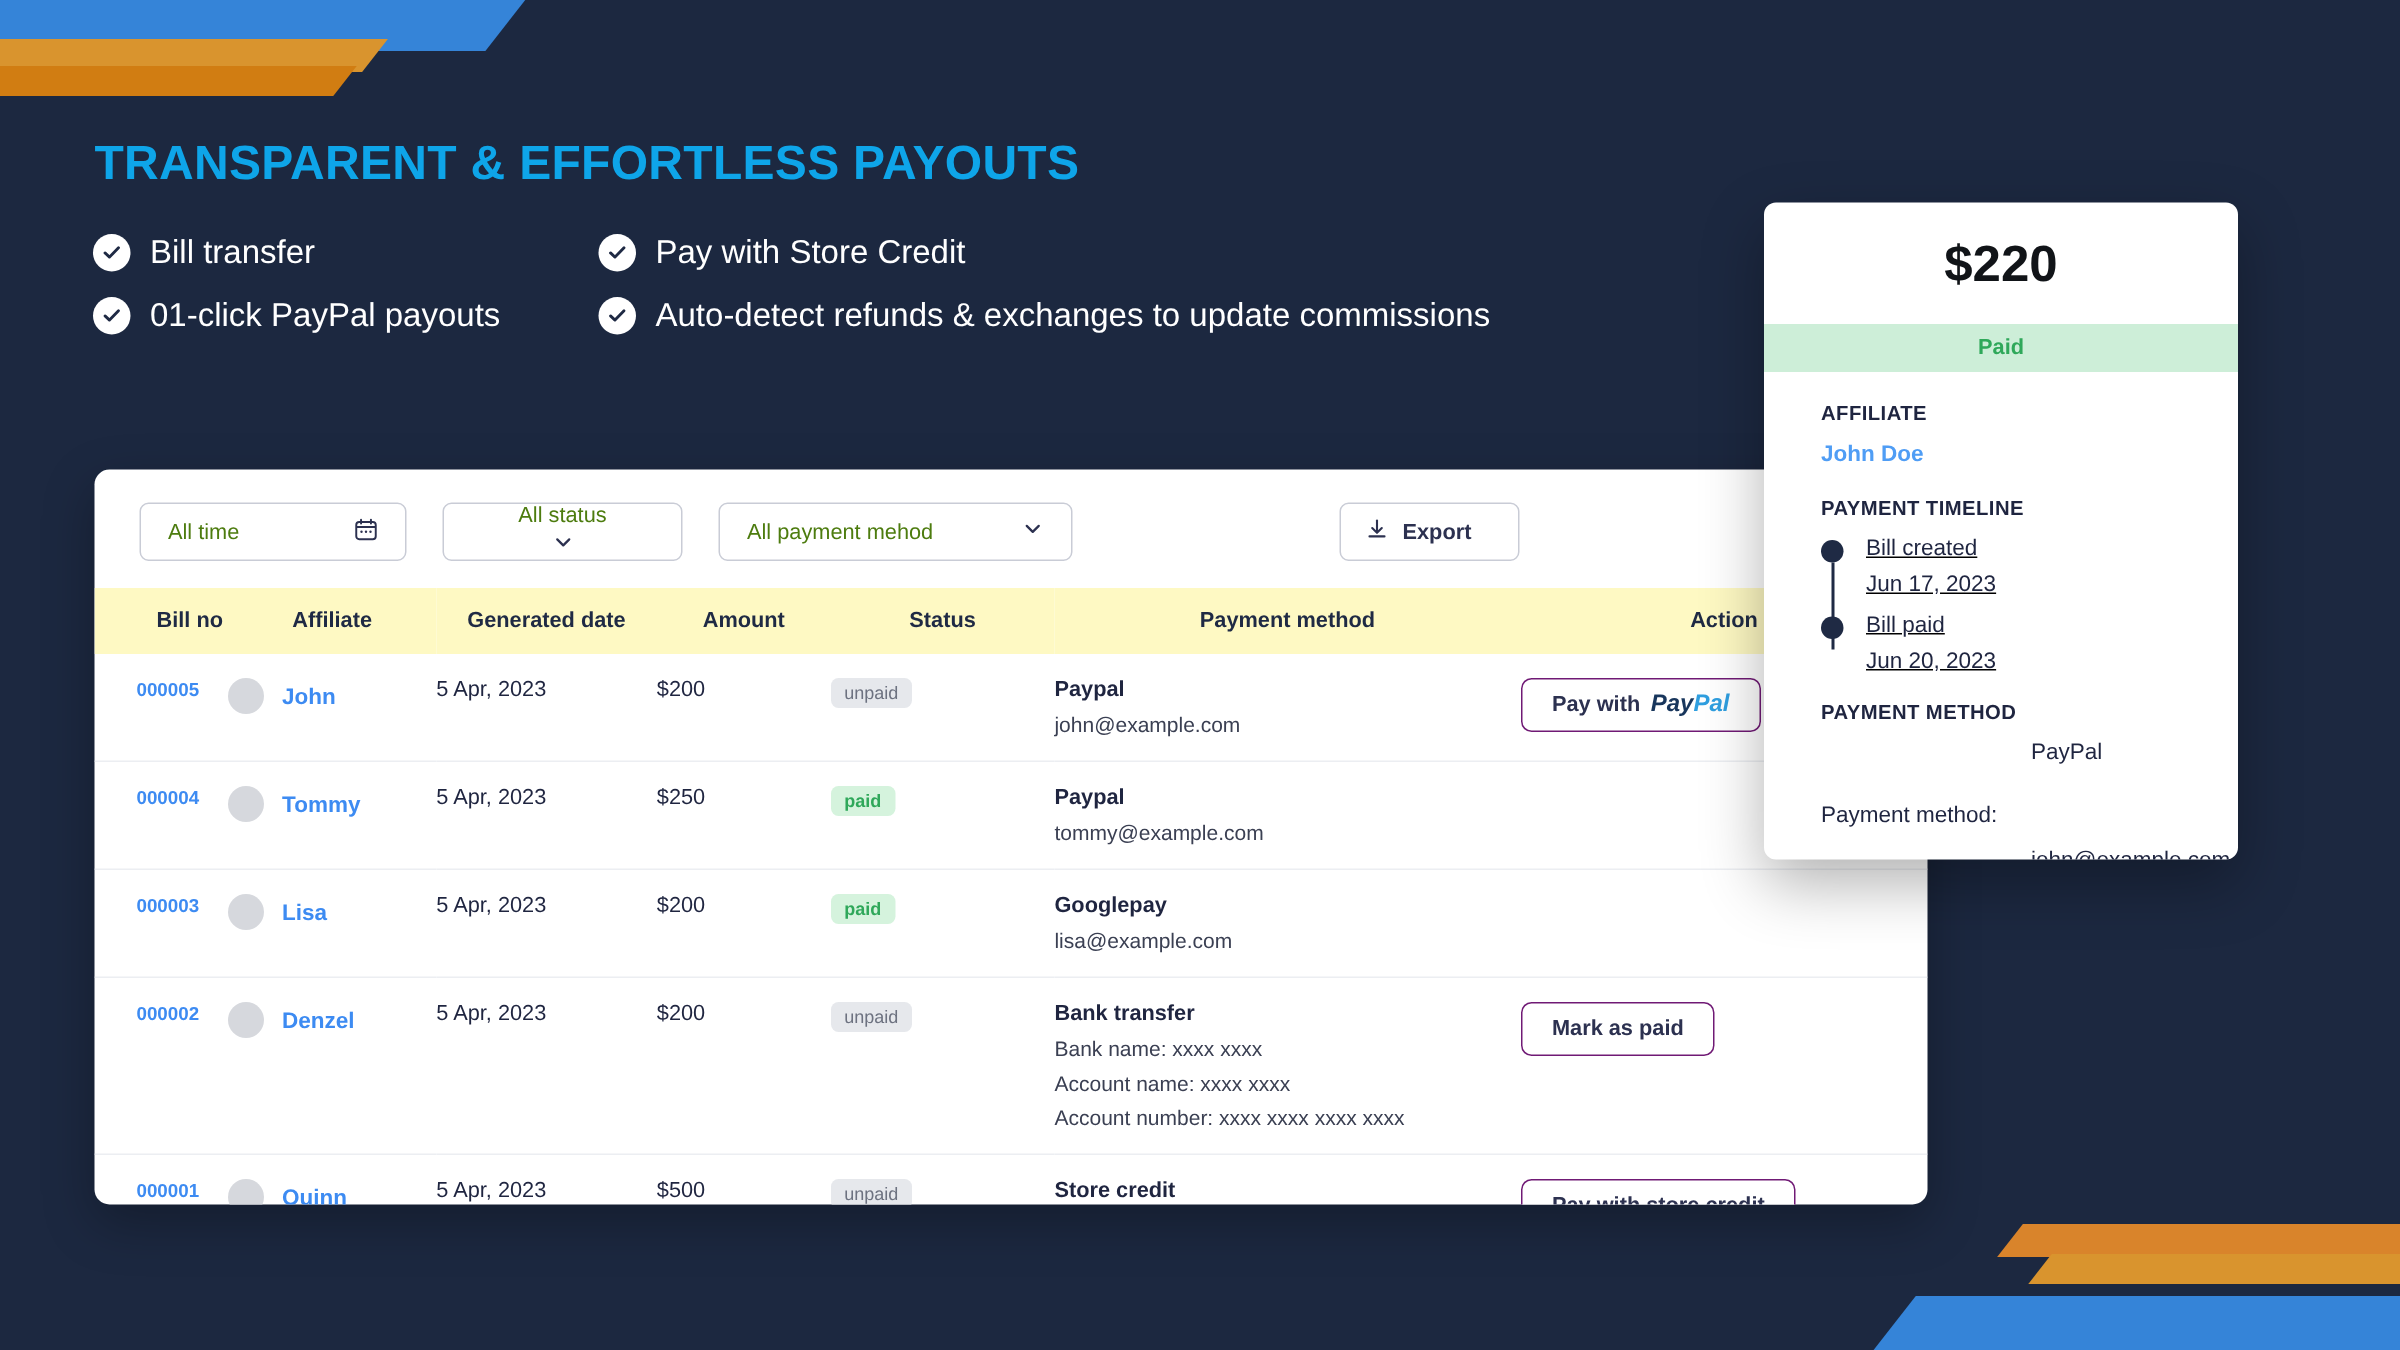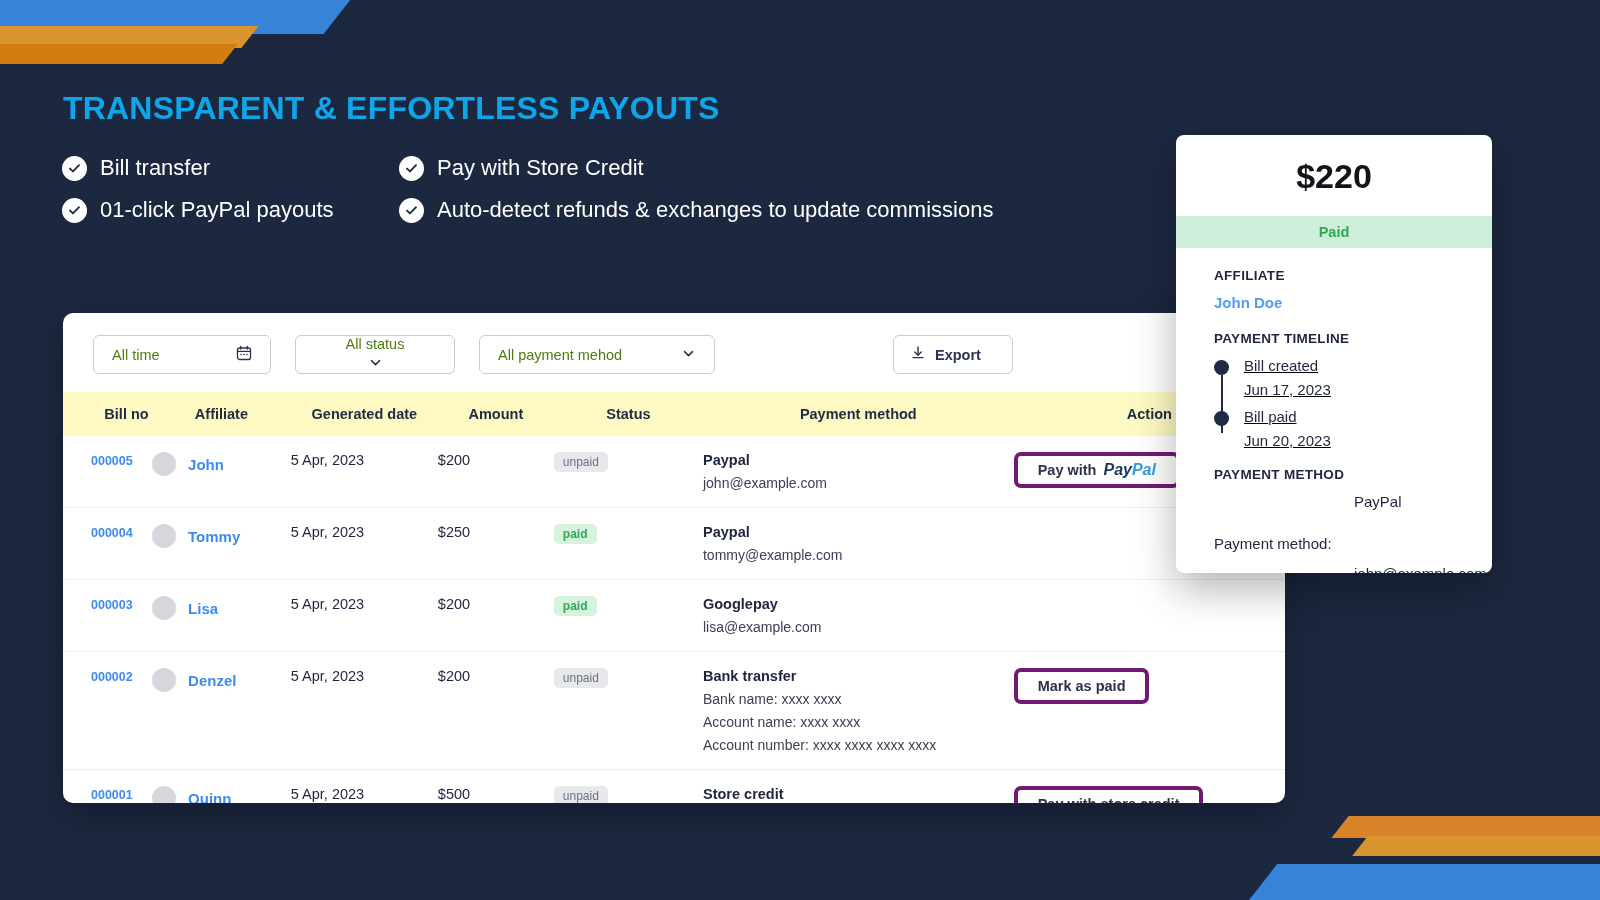--- a/index.html
+++ b/index.html
@@ -134,21 +134,21 @@
   .aff-name { color: #3d8bf2; font-weight: 700; font-size: 15px; }
   .badge {
     display: inline-block; padding: 3px 9px; border-radius: 5px;
     font-size: 12px; font-weight: 400;
   }
   .badge.unpaid { background: #e6e8ec; color: #6d7280; }
   .badge.paid   { background: #d5f3dd; color: #2fa85a; font-weight: 700; }
   .pm-title { font-weight: 700; color: #1f2540; font-size: 14.5px; }
   .pm-sub { color: #3b4053; font-size: 14px; margin-top: 7px; }
   .act-btn {
-    border: 4px solid #701a75; border-radius: 7px; background: #fff;
+    border: 1px solid #701a75; border-radius: 7px; background: #fff;
     height: 36px; display: inline-flex; align-items: center; justify-content: center;
     padding: 0 20px; font-size: 14.5px; font-weight: 700; color: #2c3150;
     gap: 7px; white-space: nowrap;
   }
   .pp-logo { font-size: 16px; font-weight: 700; font-style: italic; }
   .pp-logo .pay { color: #18365c; }
   .pp-logo .pal { color: #2f9fe0; }
 
   
   .detail-card {

